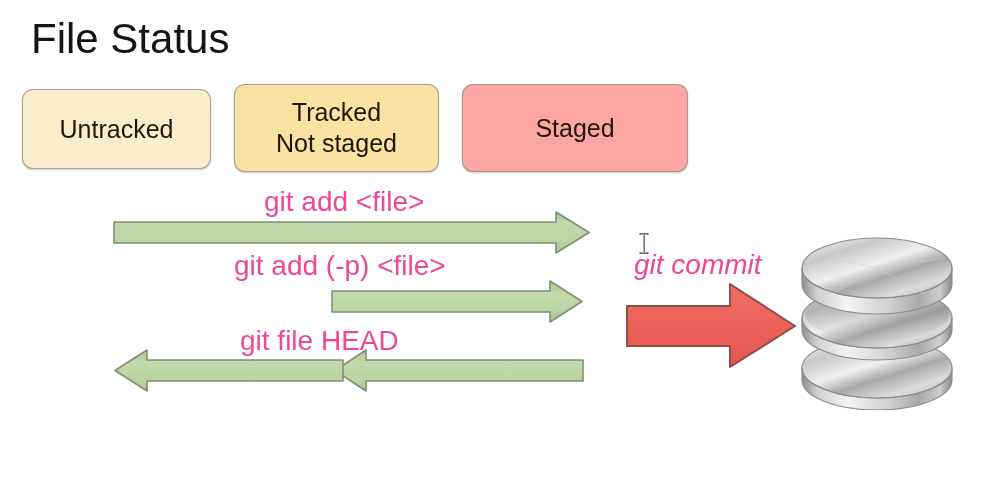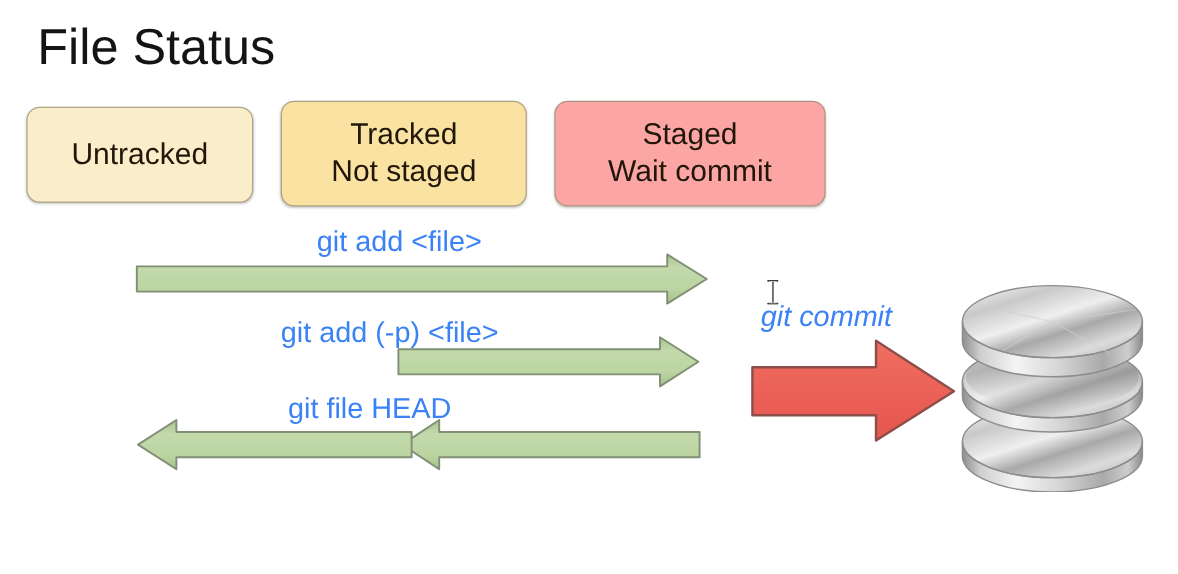--- a/index.html
+++ b/index.html
@@ -68,27 +68,27 @@
   #box-staged {
     left: 462px; top: 84px;
     width: 226px; height: 88px;
     background: #fca5a5;
   }
   .status-line { display: block; }
 
   
   .cmd-label {
     position: absolute;
-    font-size: 24px;
+    font-size: 28px;
     line-height: 28px;
-    color: #3b82f6;
+    color: #ec4899;
     white-space: nowrap;
   }
   #label-add      { left: 264px; top: 188px; }
-  #label-add-p    { left: 234px; top: 264px; }
+  #label-add-p    { left: 234px; top: 252px; }
   #label-reset    { left: 240px; top: 327px; }
   #label-commit   { left: 634px; top: 251px; font-style: italic; }
 
   
   .arrow-layer {
     position: absolute;
     left: 0; top: 0;
     width: 982px; height: 478px;
     pointer-events: none;
   }
@@ -122,21 +122,20 @@
     <span class="status-line">Untracked</span>
   </div>
 
   <div class="status-box" id="box-tracked">
     <span class="status-line">Tracked</span>
     <span class="status-line">Not staged</span>
   </div>
 
   <div class="status-box" id="box-staged">
     <span class="status-line">Staged</span>
-    <span class="status-line">Wait commit</span>
   </div>
 
   <svg class="arrow-layer" viewBox="0 0 982 478" width="982" height="478">
     <defs>
       <linearGradient id="greenGrad" x1="0" y1="0" x2="0" y2="1">
         <stop offset="0%" stop-color="#a9c48d"></stop>
         <stop offset="28%" stop-color="#c3d9ab"></stop>
         <stop offset="70%" stop-color="#bcd5a2"></stop>
         <stop offset="100%" stop-color="#a7c28c"></stop>
       </linearGradient>

